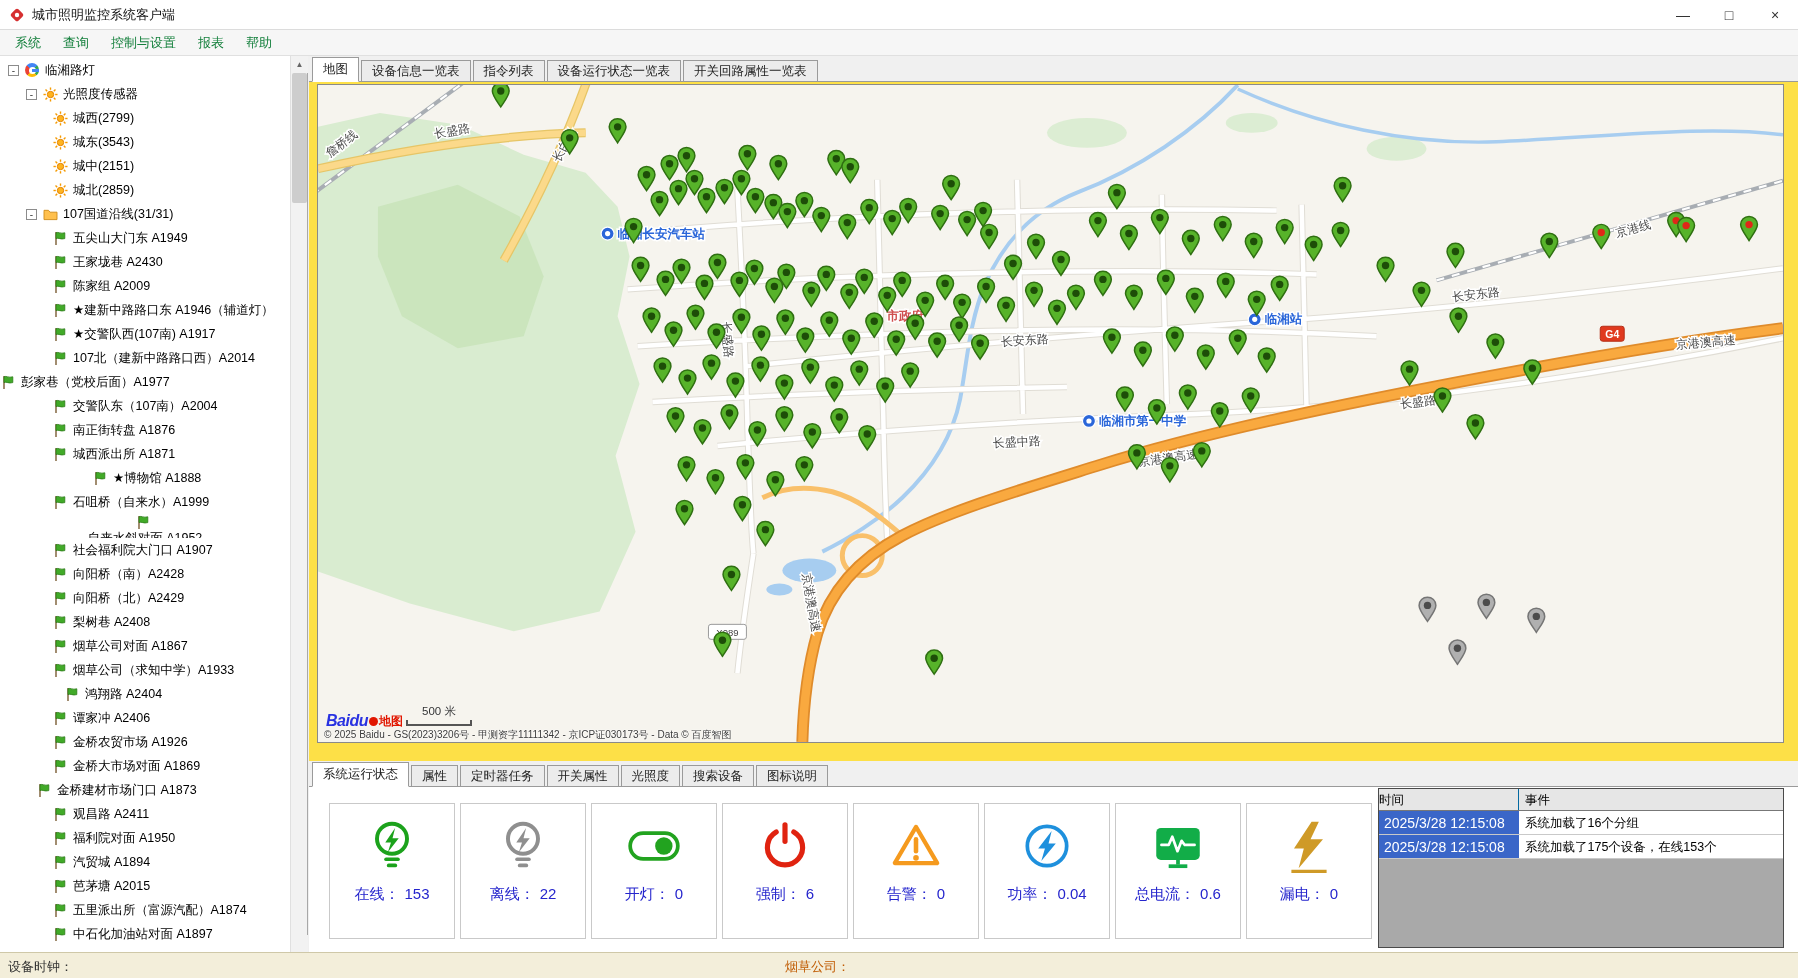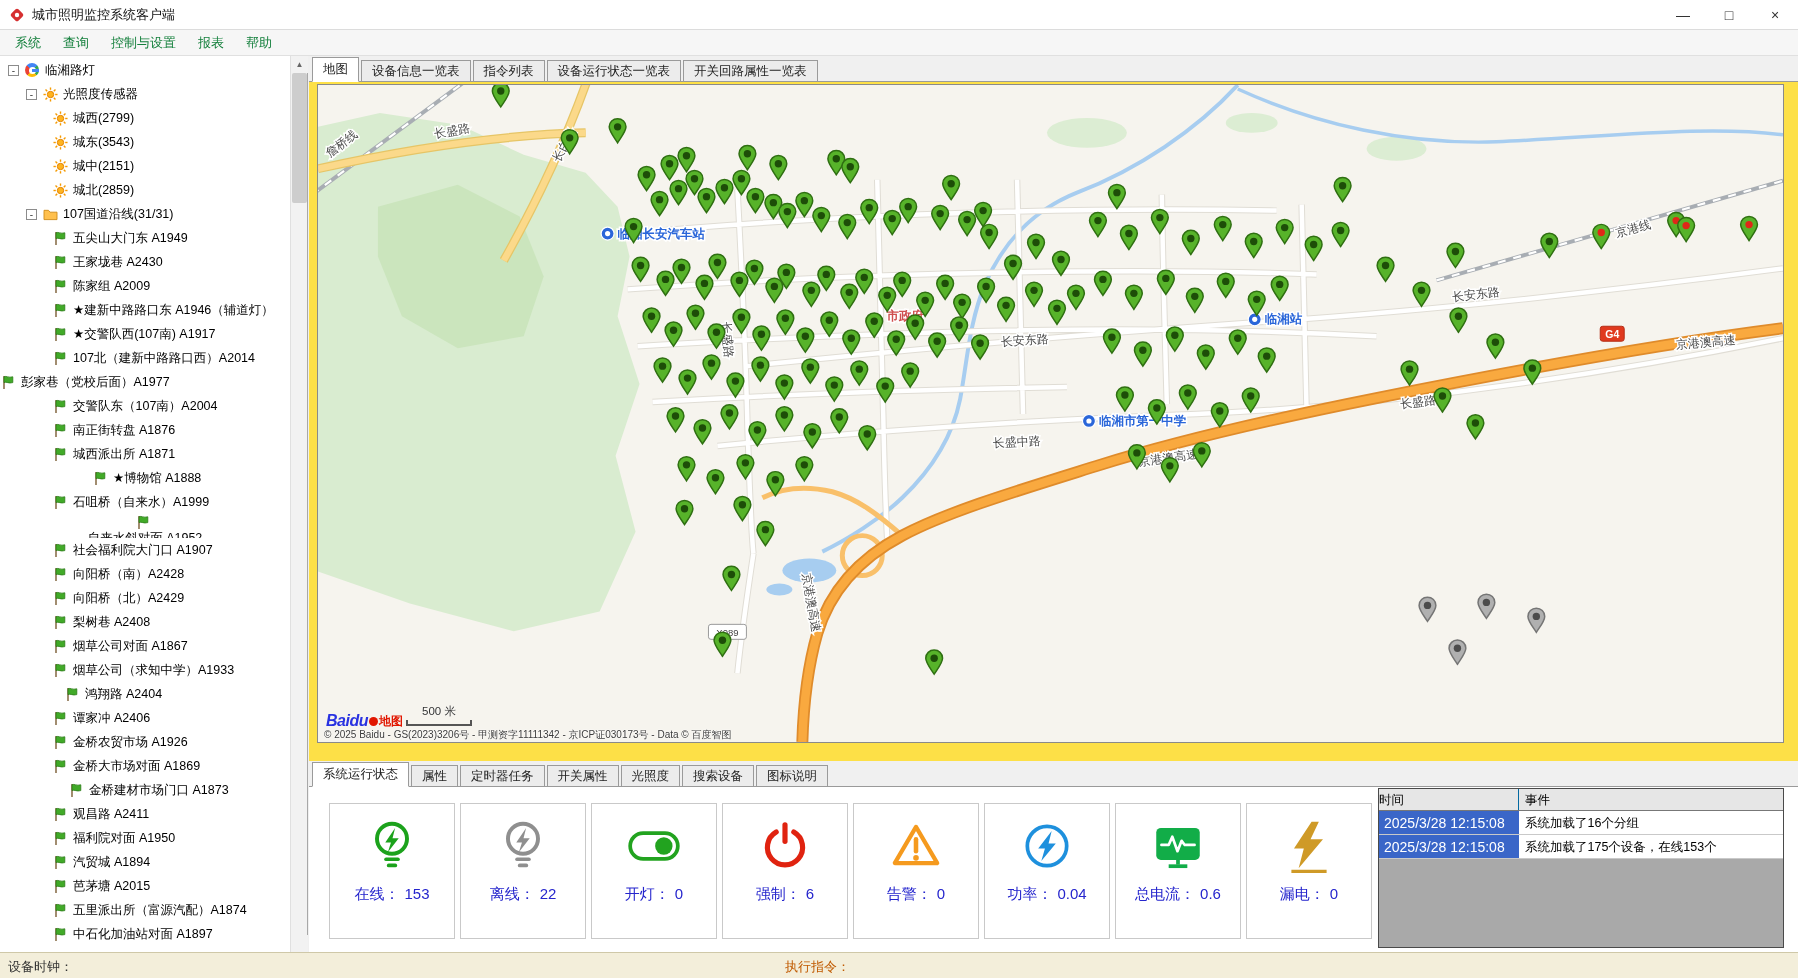--- a/index.html
+++ b/index.html
@@ -411,21 +411,21 @@
         </div>
         <div class="tree-row" style="padding-left: 52px;">
           <div class="ticon">
             <svg viewBox="0 0 14 15" width="14" height="15">
               <line x1="3" y1="1" x2="3" y2="14" stroke="#7a5c33" stroke-width="1.4"></line>
               <path d="M3,1.8 C5.5,0.4 7.5,3.2 11.8,1.8 L11.8,7.6 C7.5,9 5.5,6.2 3,7.6 Z" fill="#41aa28" stroke="#2b7a16" stroke-width="0.8"></path>
             </svg>
           </div>
           <div class="tlabel">金桥大市场对面  A1869</div>
         </div>
-        <div class="tree-row" style="padding-left: 68px;">
+        <div class="tree-row" style="padding-left: 36px;">
           <div class="ticon">
             <svg viewBox="0 0 14 15" width="14" height="15">
               <line x1="3" y1="1" x2="3" y2="14" stroke="#7a5c33" stroke-width="1.4"></line>
               <path d="M3,1.8 C5.5,0.4 7.5,3.2 11.8,1.8 L11.8,7.6 C7.5,9 5.5,6.2 3,7.6 Z" fill="#41aa28" stroke="#2b7a16" stroke-width="0.8"></path>
             </svg>
           </div>
           <div class="tlabel">金桥建材市场门口  A1873</div>
         </div>
         <div class="tree-row" style="padding-left: 52px;">
           <div class="ticon">
@@ -858,16 +858,16 @@
               <div class="ev-time">2025/3/28 12:15:08</div>
               <div class="ev-text">系统加载了175个设备，在线153个</div>
             </div>
           </div>
       </div>
     </div>
   </div>
 
   <div class="statusbar">
     <span class="sb-clock">设备时钟：</span>
-    <span class="sb-exec">执行指令：</span>
+    <span class="sb-exec">烟草公司：</span>
   </div>
 
 </div>
 
 </body></html>

